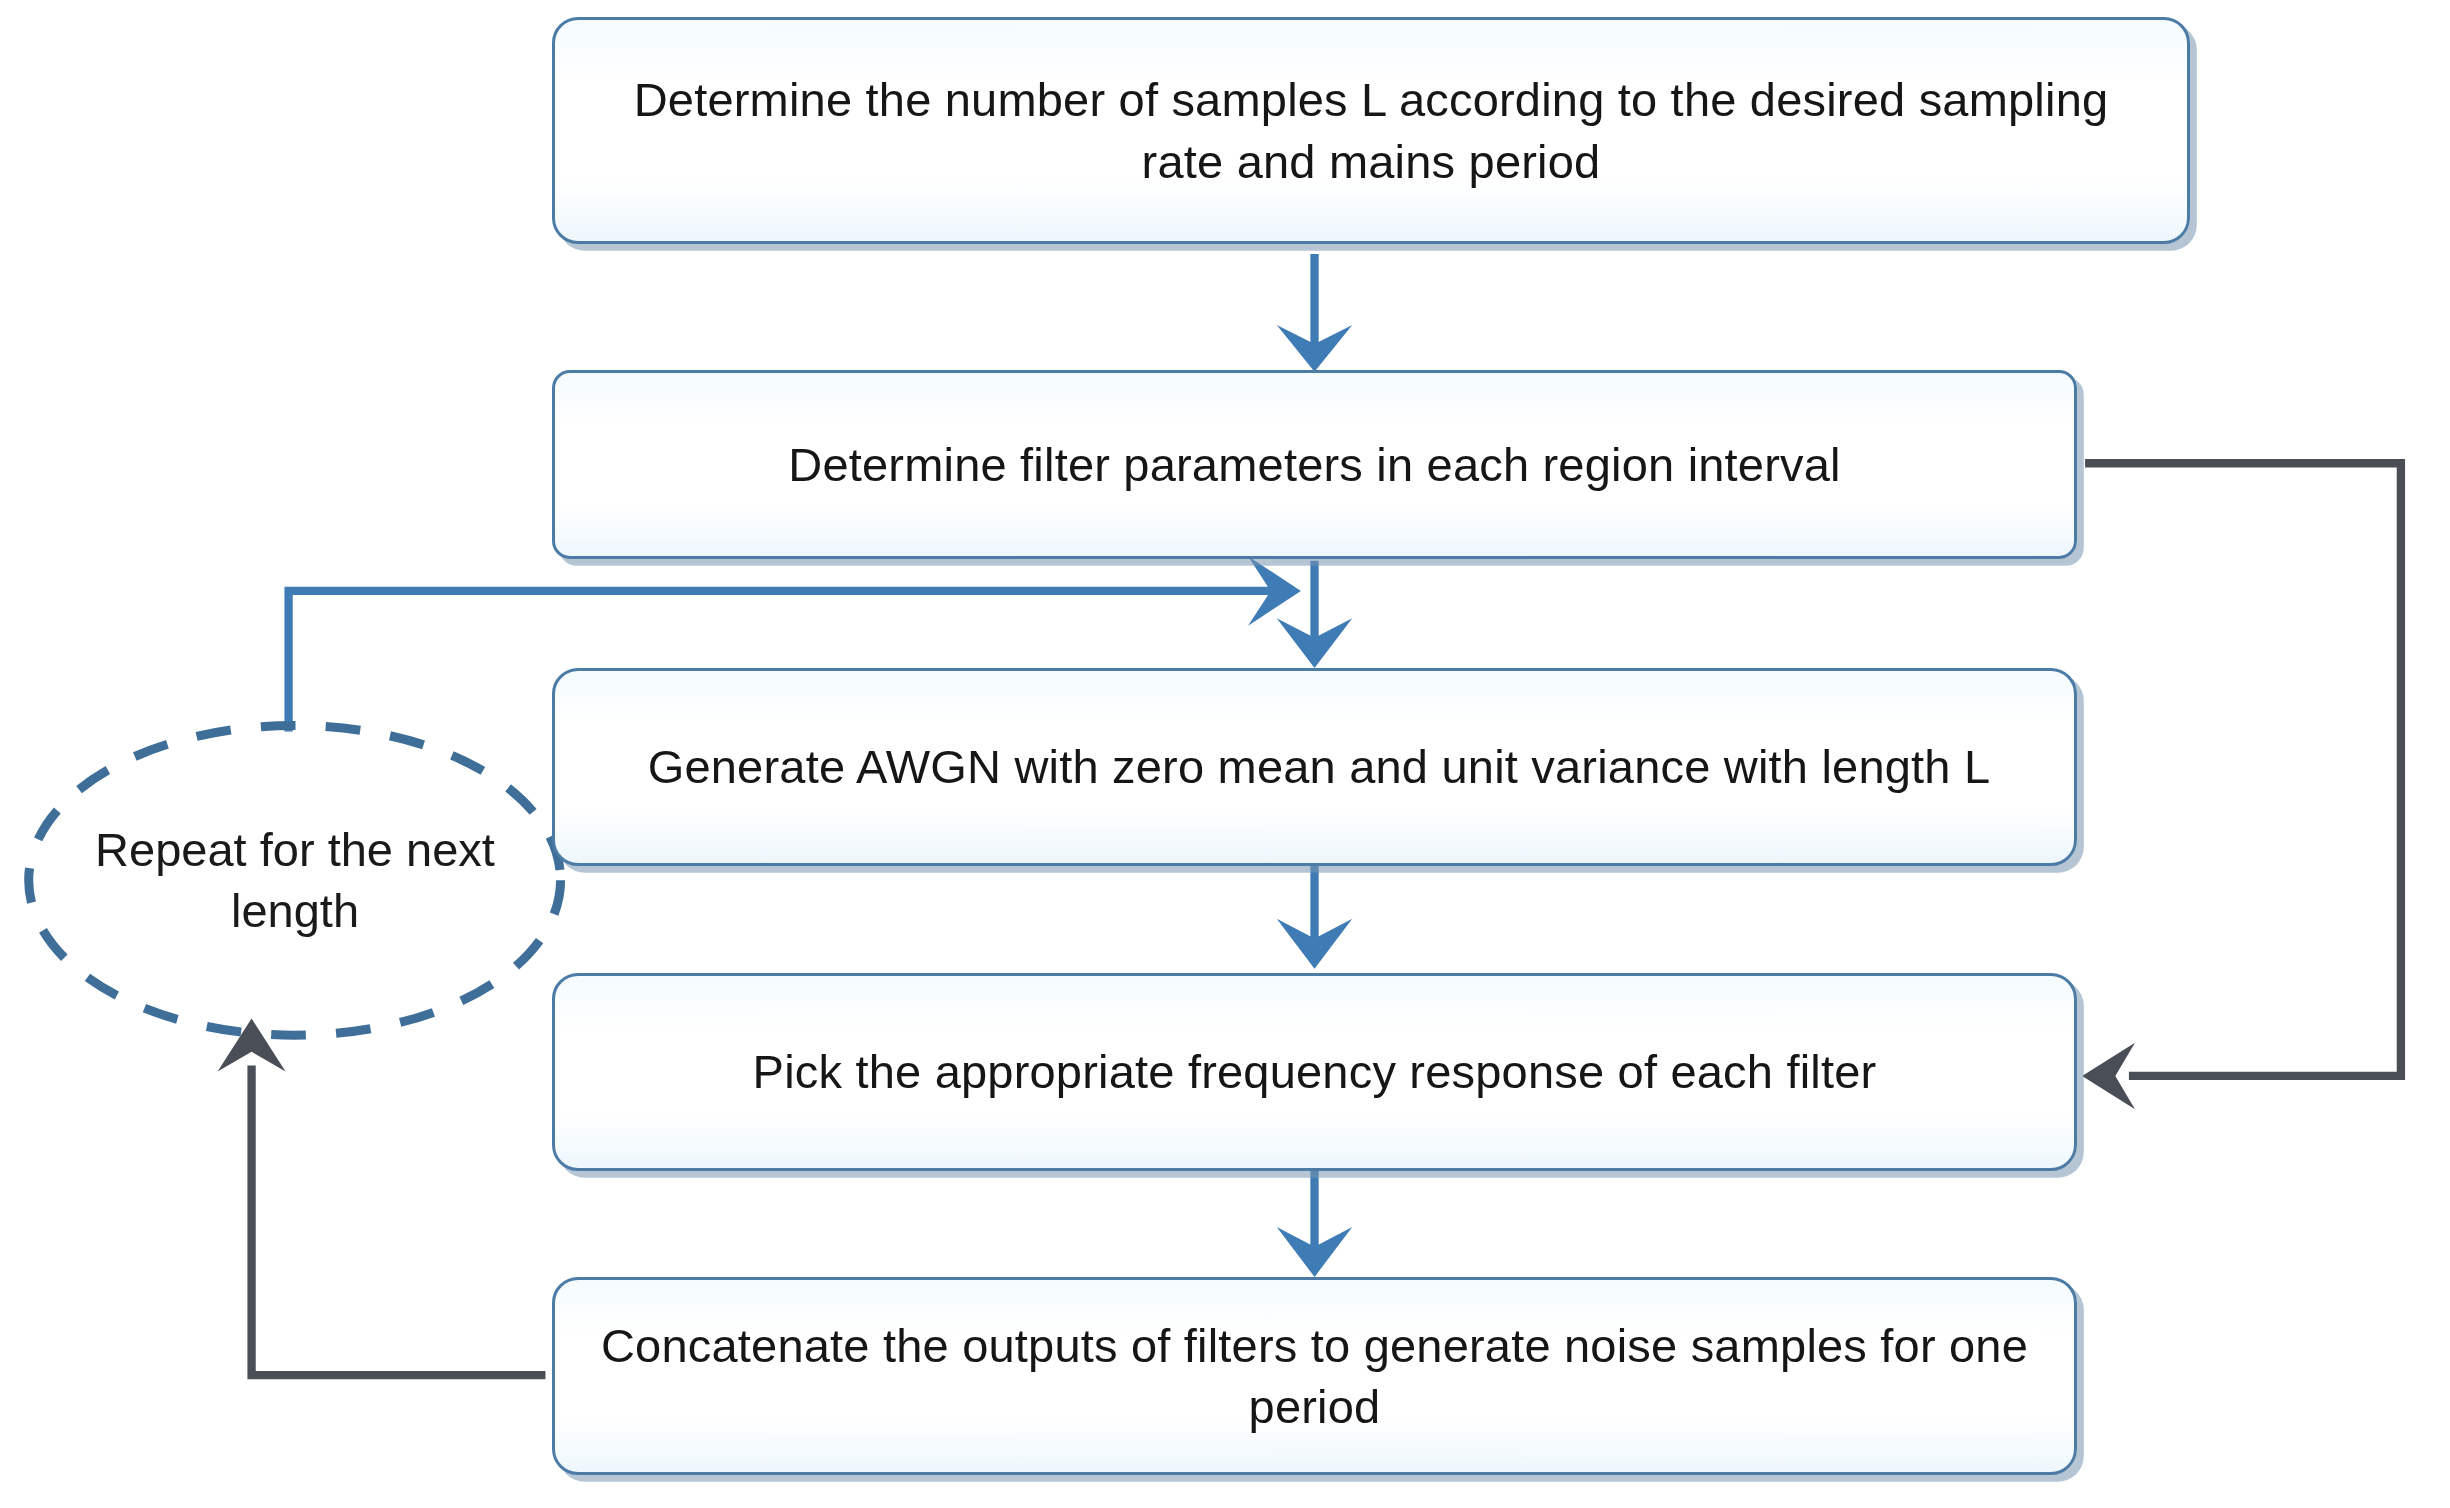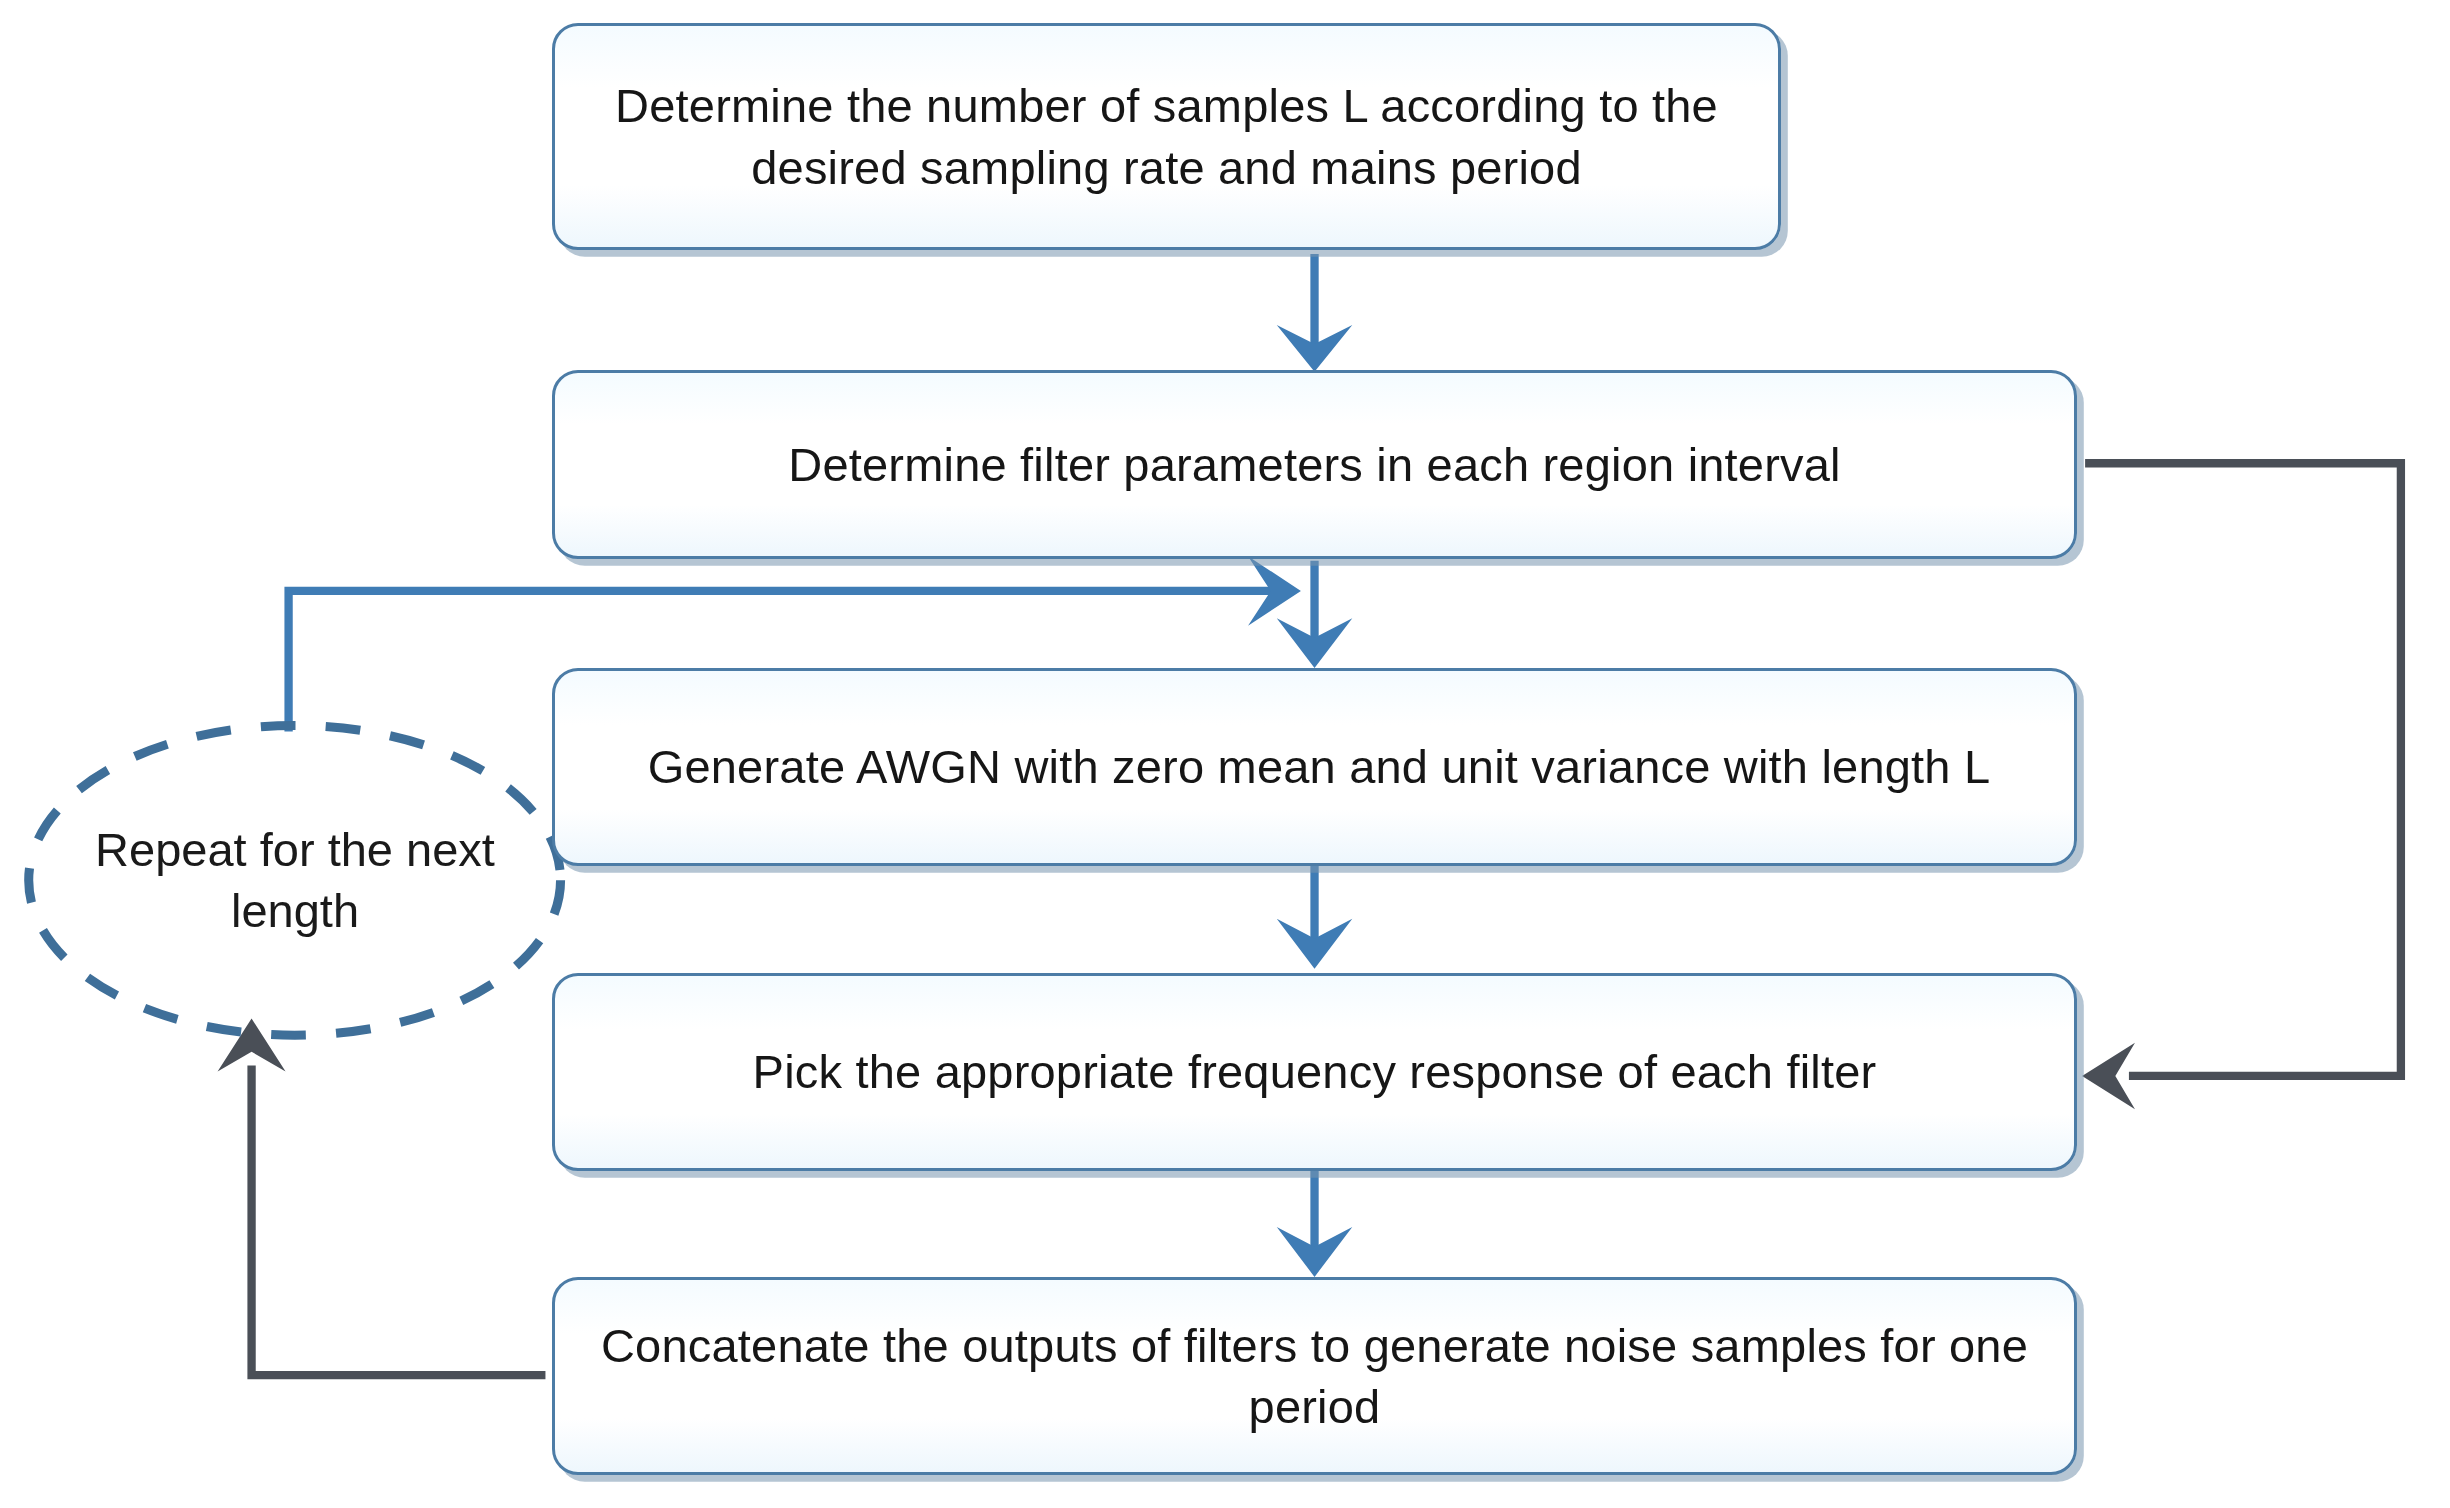--- a/index.html
+++ b/index.html
@@ -103,25 +103,25 @@
     </g>
 
     <g>
       <path d="M722,1820 L333,1820 L333,1410" stroke="#4a4f57" stroke-width="11" fill="none"></path>
       <path d="M288,1418 L333,1348 L378,1418 L333,1392 Z" fill="#4a4f57"></path>
     </g>
 
     <ellipse cx="390" cy="1165" rx="352" ry="205" fill="none" stroke="#3f6f99" stroke-width="12" stroke-dasharray="46 40" stroke-linecap="butt"></ellipse>
   </svg>
 
-  <div class="node" style="left:552px; top:23px; width:1229px; height:227px;">
+  <div class="node" style="left:552px; top:17px; width:1638px; height:227px;">
     <span class="node-text">Determine the number of samples L according to the desired sampling rate and mains period</span>
   </div>
 
-  <div class="node" style="left:552px; top:370px; width:1525px; height:189px;">
+  <div class="node" style="left:552px; top:370px; width:1525px; height:189px;border-radius:18px;">
     <span class="node-text">Determine filter parameters in each region interval</span>
   </div>
 
   <div class="node" style="left:552px; top:668px; width:1525px; height:198px;padding-left:44px;">
     <span class="node-text">Generate AWGN with zero mean and unit variance with length L</span>
   </div>
 
   <div class="node" style="left:552px; top:973px; width:1525px; height:198px;">
     <span class="node-text">Pick the appropriate frequency response of each filter</span>
   </div>

